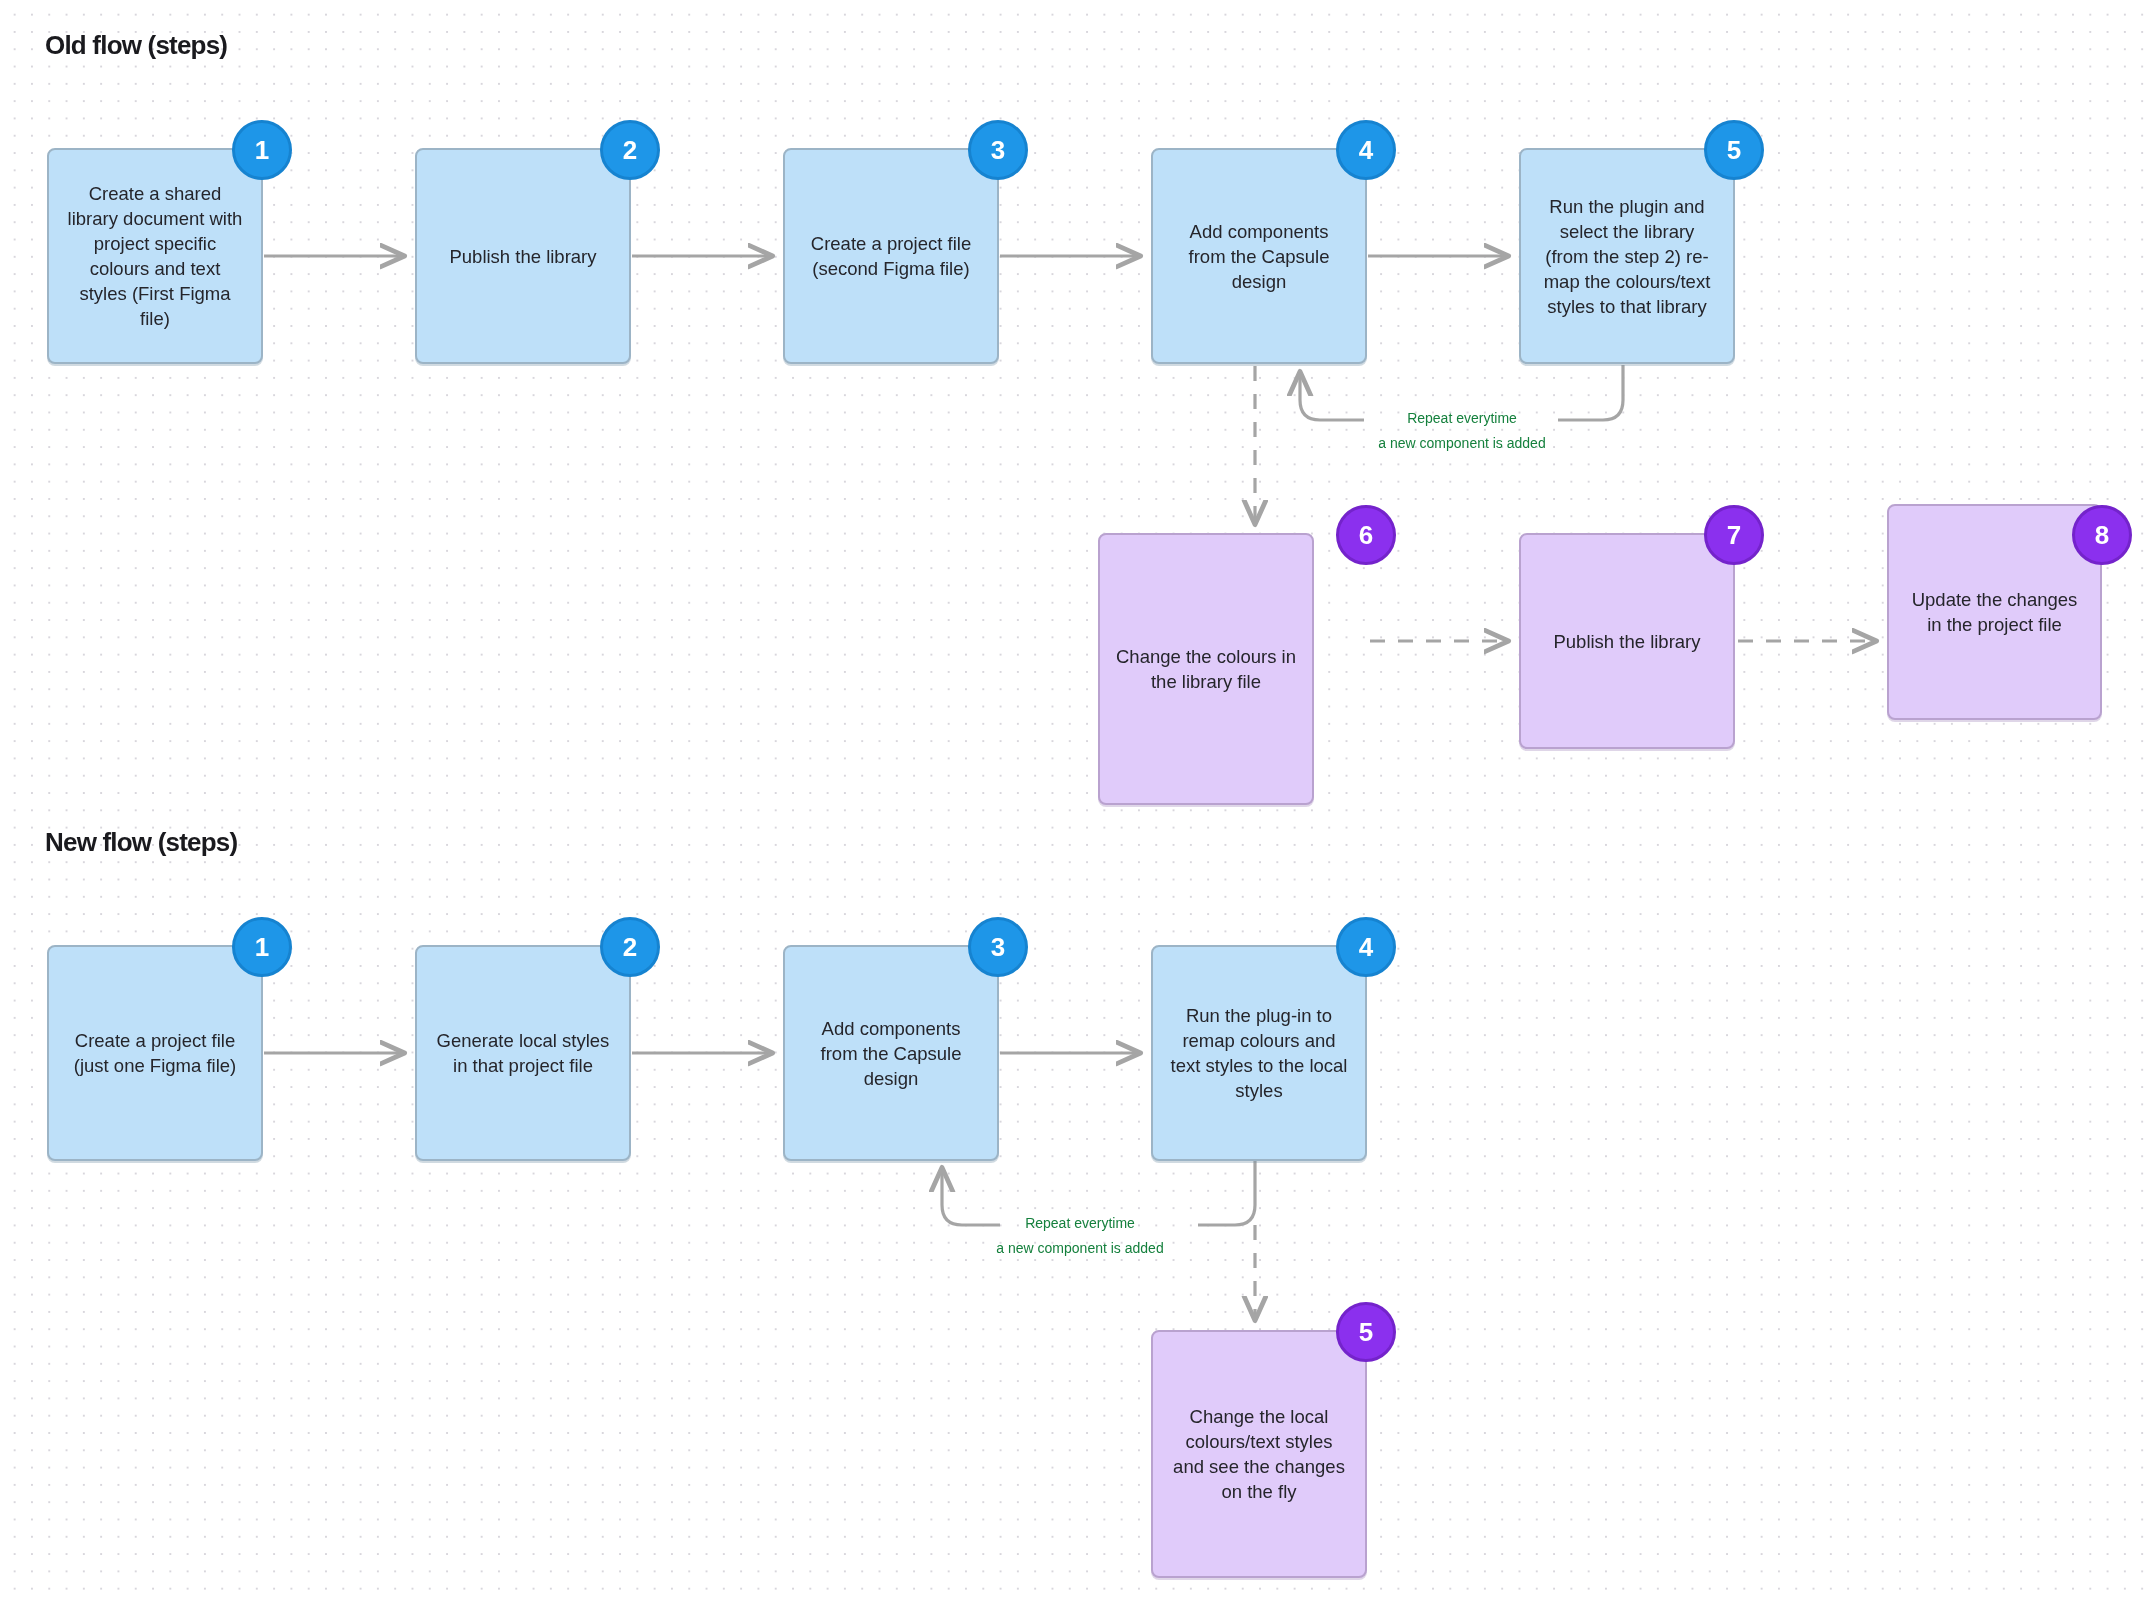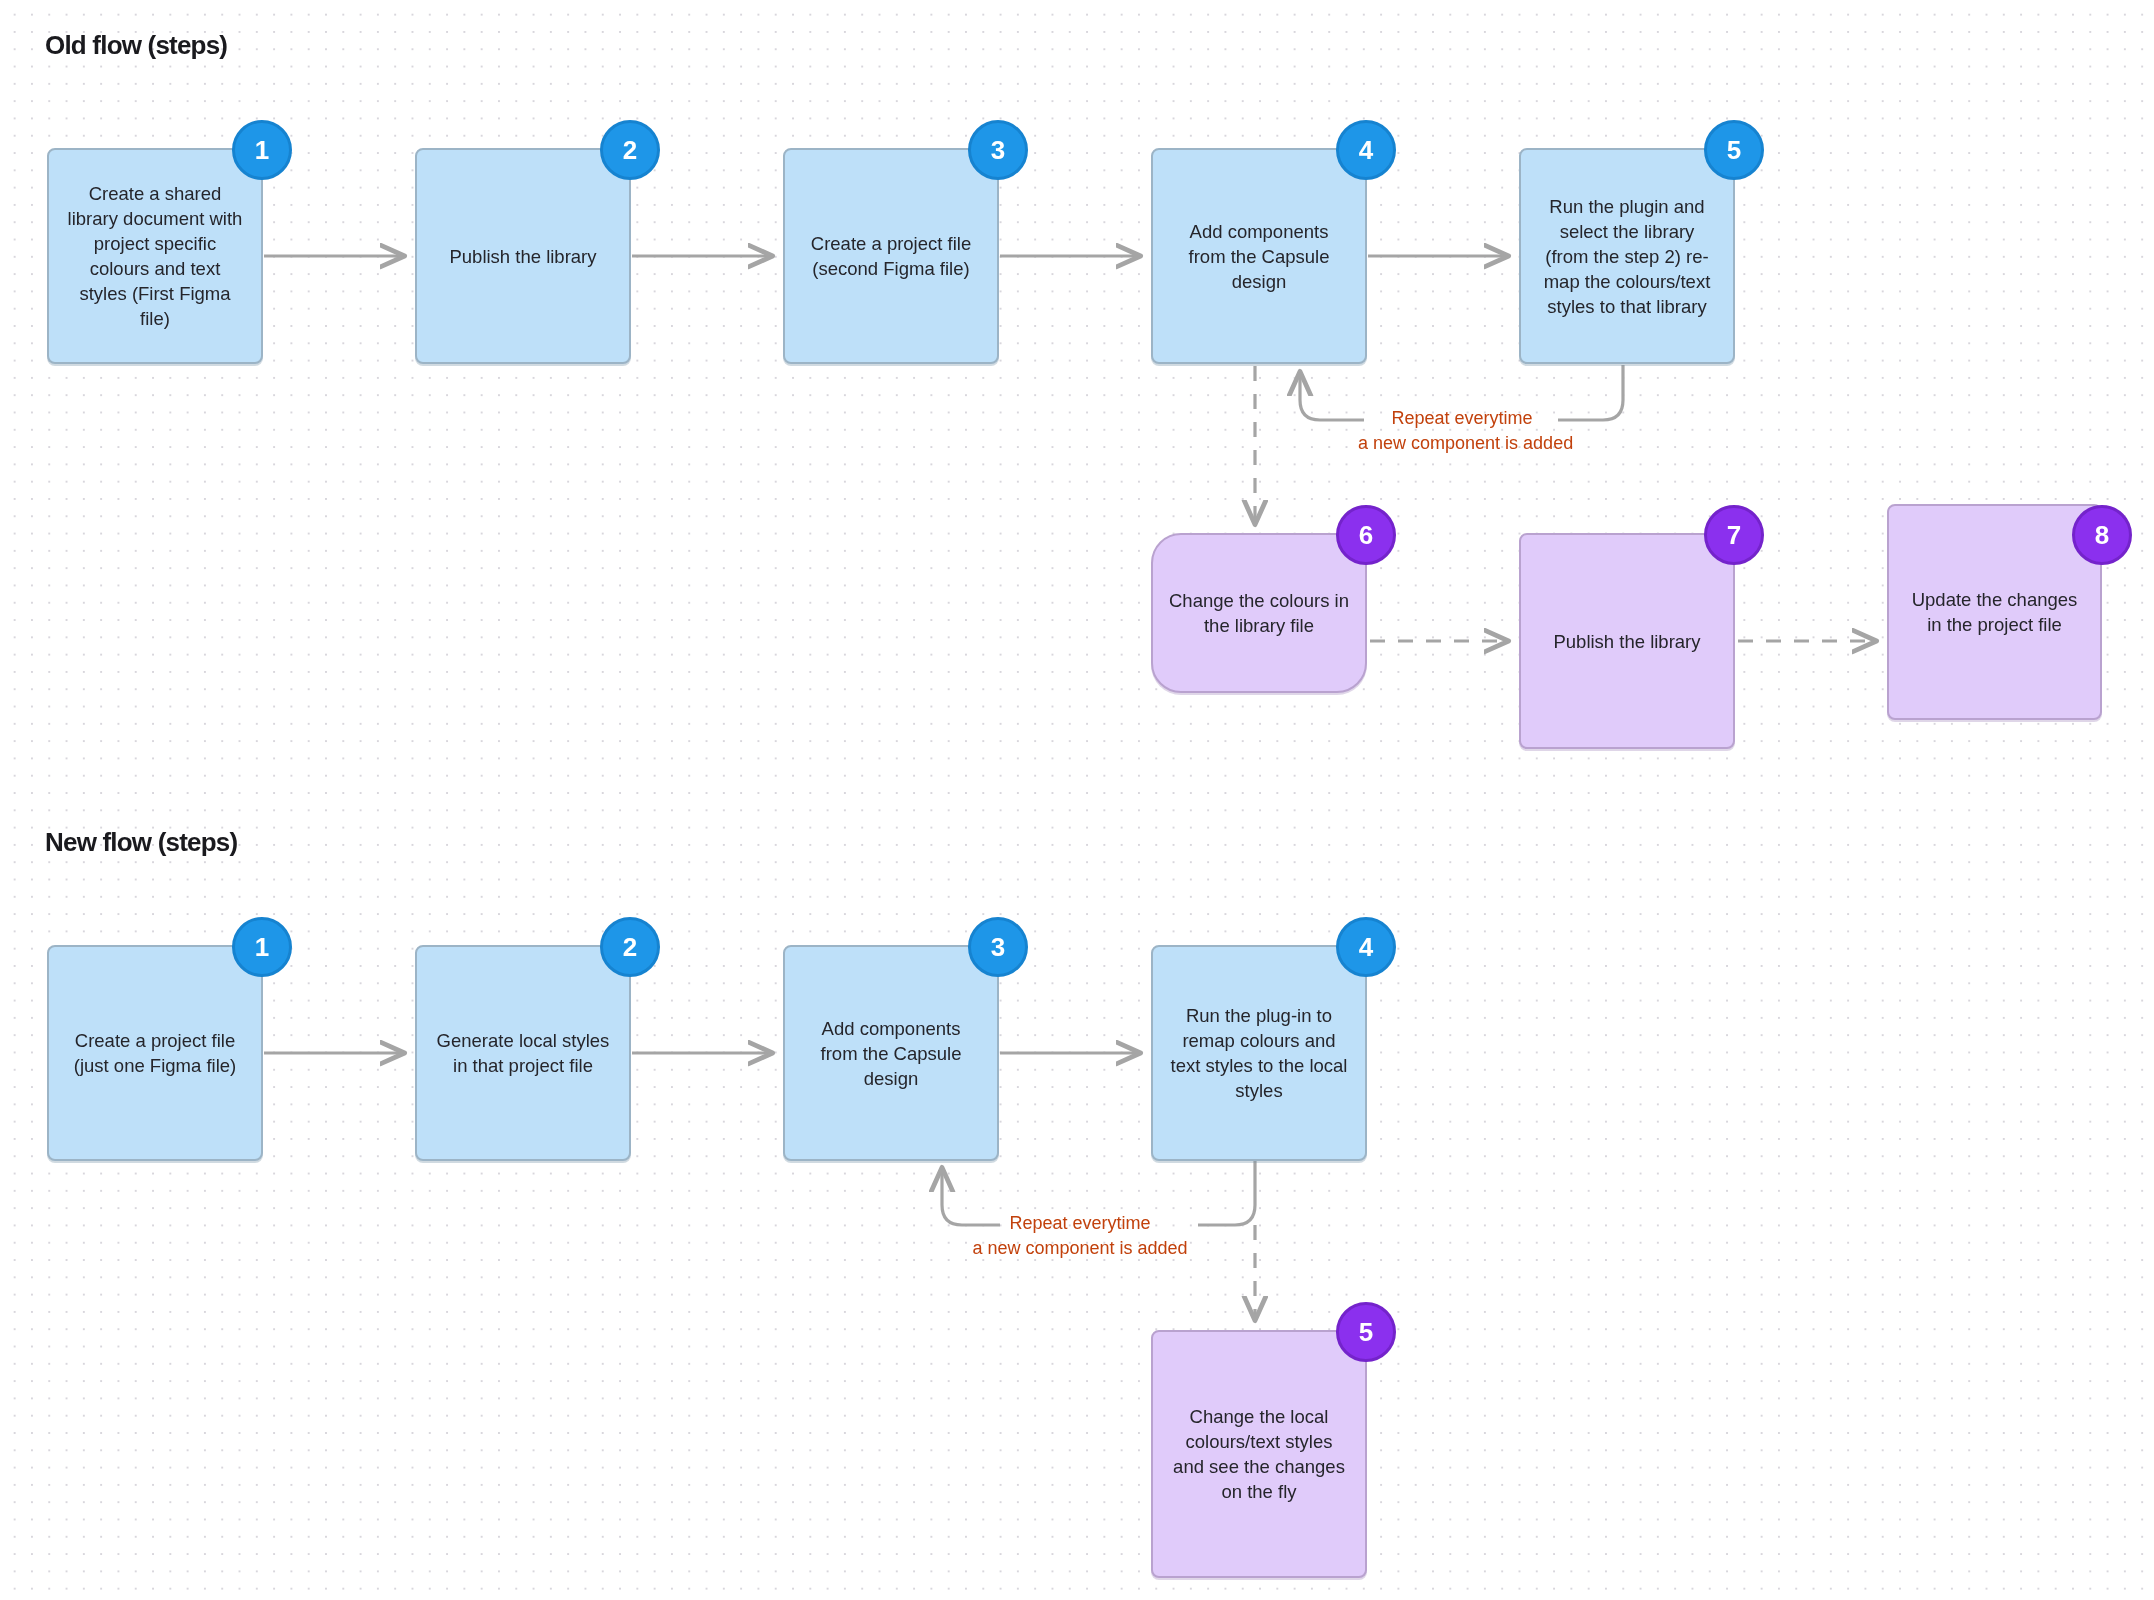--- a/index.html
+++ b/index.html
@@ -58,23 +58,23 @@
     color:#ffffff;
     font-size:26px;
     font-weight:bold;
     box-sizing:border-box;
   }
   .badge.blue{background:#1E96E8;border:3px solid #1683D0;}
   .badge.purple{background:#8B30EE;border:3px solid #7423CB;}
 
   .edge-label{
     position:absolute;
-    font-size:18px;
+    font-size:14px;
     line-height:25px;
-    color:#c2410c;
+    color:#15803d;
     text-align:center;
     white-space:nowrap;
   }
   svg.wires{position:absolute;left:0;top:0;width:2154px;height:1600px;overflow:visible;}
   .wire{fill:none;stroke:#A5A5A5;stroke-width:3.2;}
   .wire.dashed{stroke-dasharray:15 13;}
 </style>
 </head>
 <body>
 
@@ -130,21 +130,21 @@
   <div class="node blue" style="left:1519px;top:148px;width:216px;height:216px;">
     <span class="label">Run the plugin and select the library (from the step 2) re-map the colours/text styles to that library</span>
   </div>
   <div class="badge blue" style="left:1704px;top:120px;">5</div>
 
   <div class="edge-label" style="left:1358px;top:406px;width:208px;">
     <span>Repeat everytime</span><br>
     <span>a new component is added</span>
   </div>
 
-  <div class="node purple" style="left:1151px;top:533px;width:216px;height:160px;border-radius:30px;">
+  <div class="node purple" style="left:1098px;top:533px;width:216px;height:272px;">
     <span class="label">Change the colours in the library file</span>
   </div>
   <div class="badge purple" style="left:1336px;top:505px;">6</div>
 
   <div class="node purple" style="left:1519px;top:533px;width:216px;height:216px;">
     <span class="label">Publish the library</span>
   </div>
   <div class="badge purple" style="left:1704px;top:505px;">7</div>
 
   <div class="node purple" style="left:1887px;top:504px;width:215px;height:216px;">

